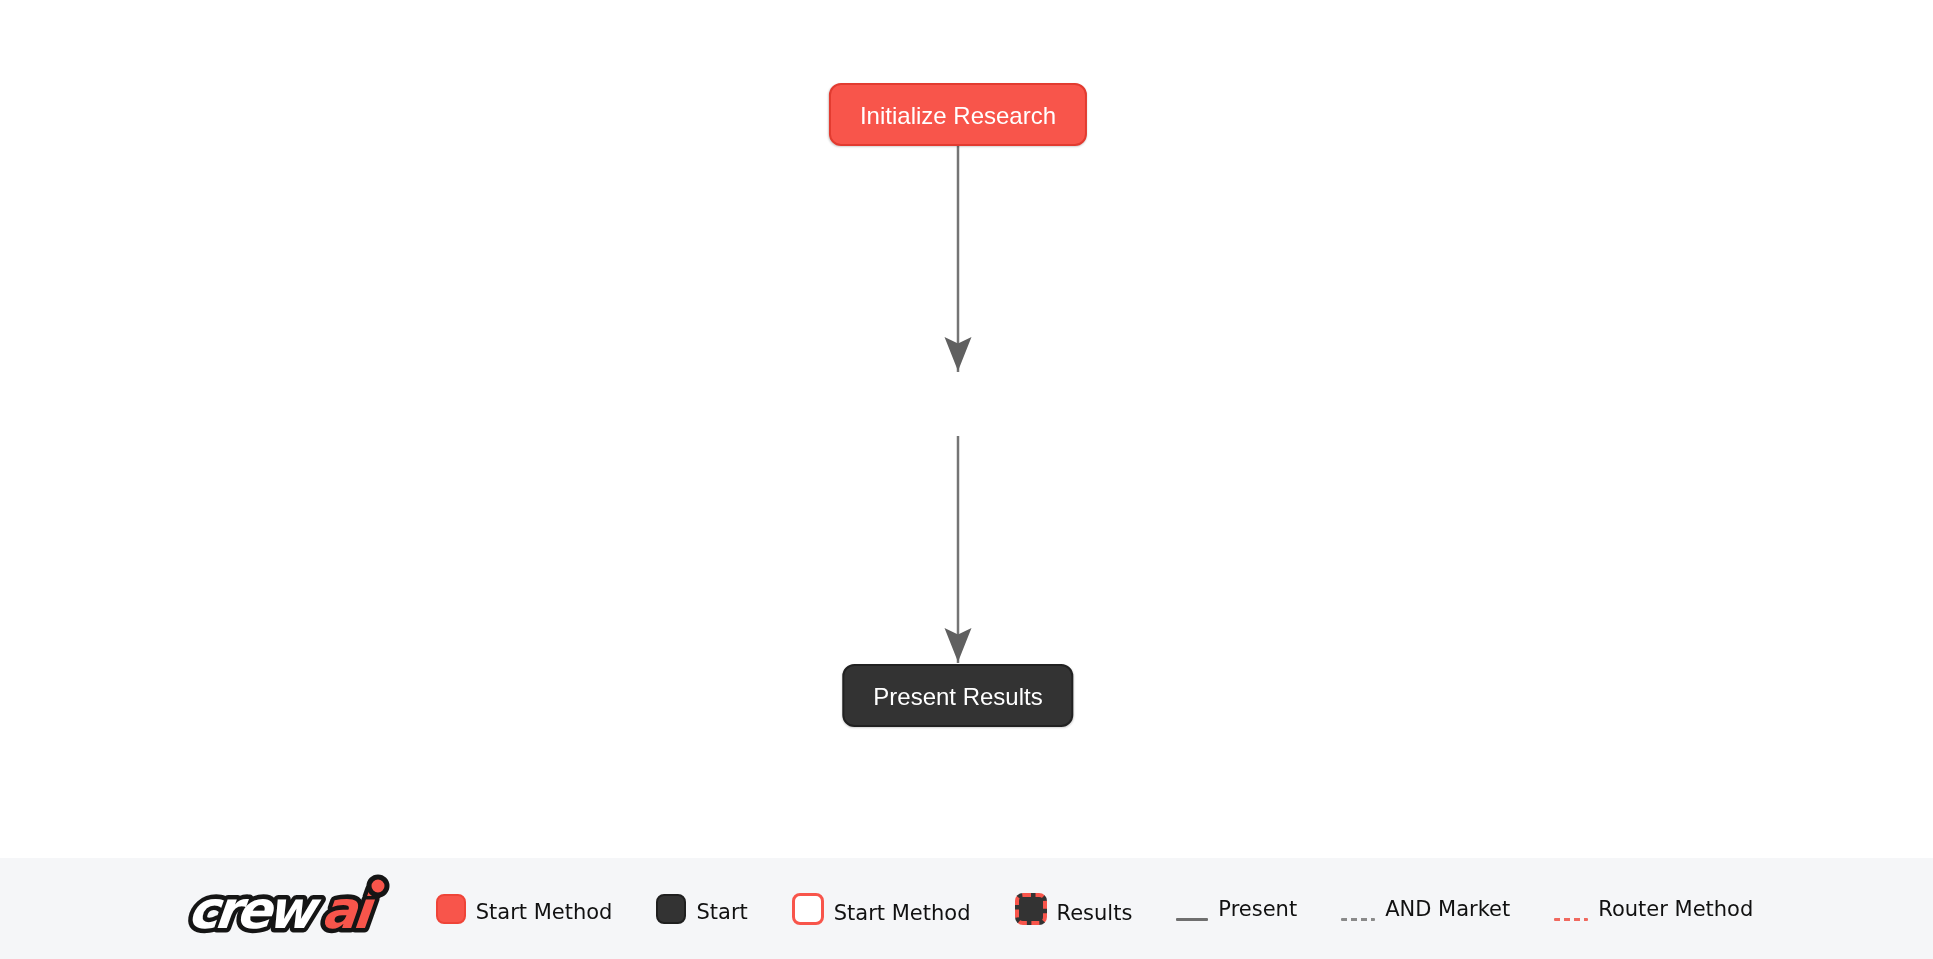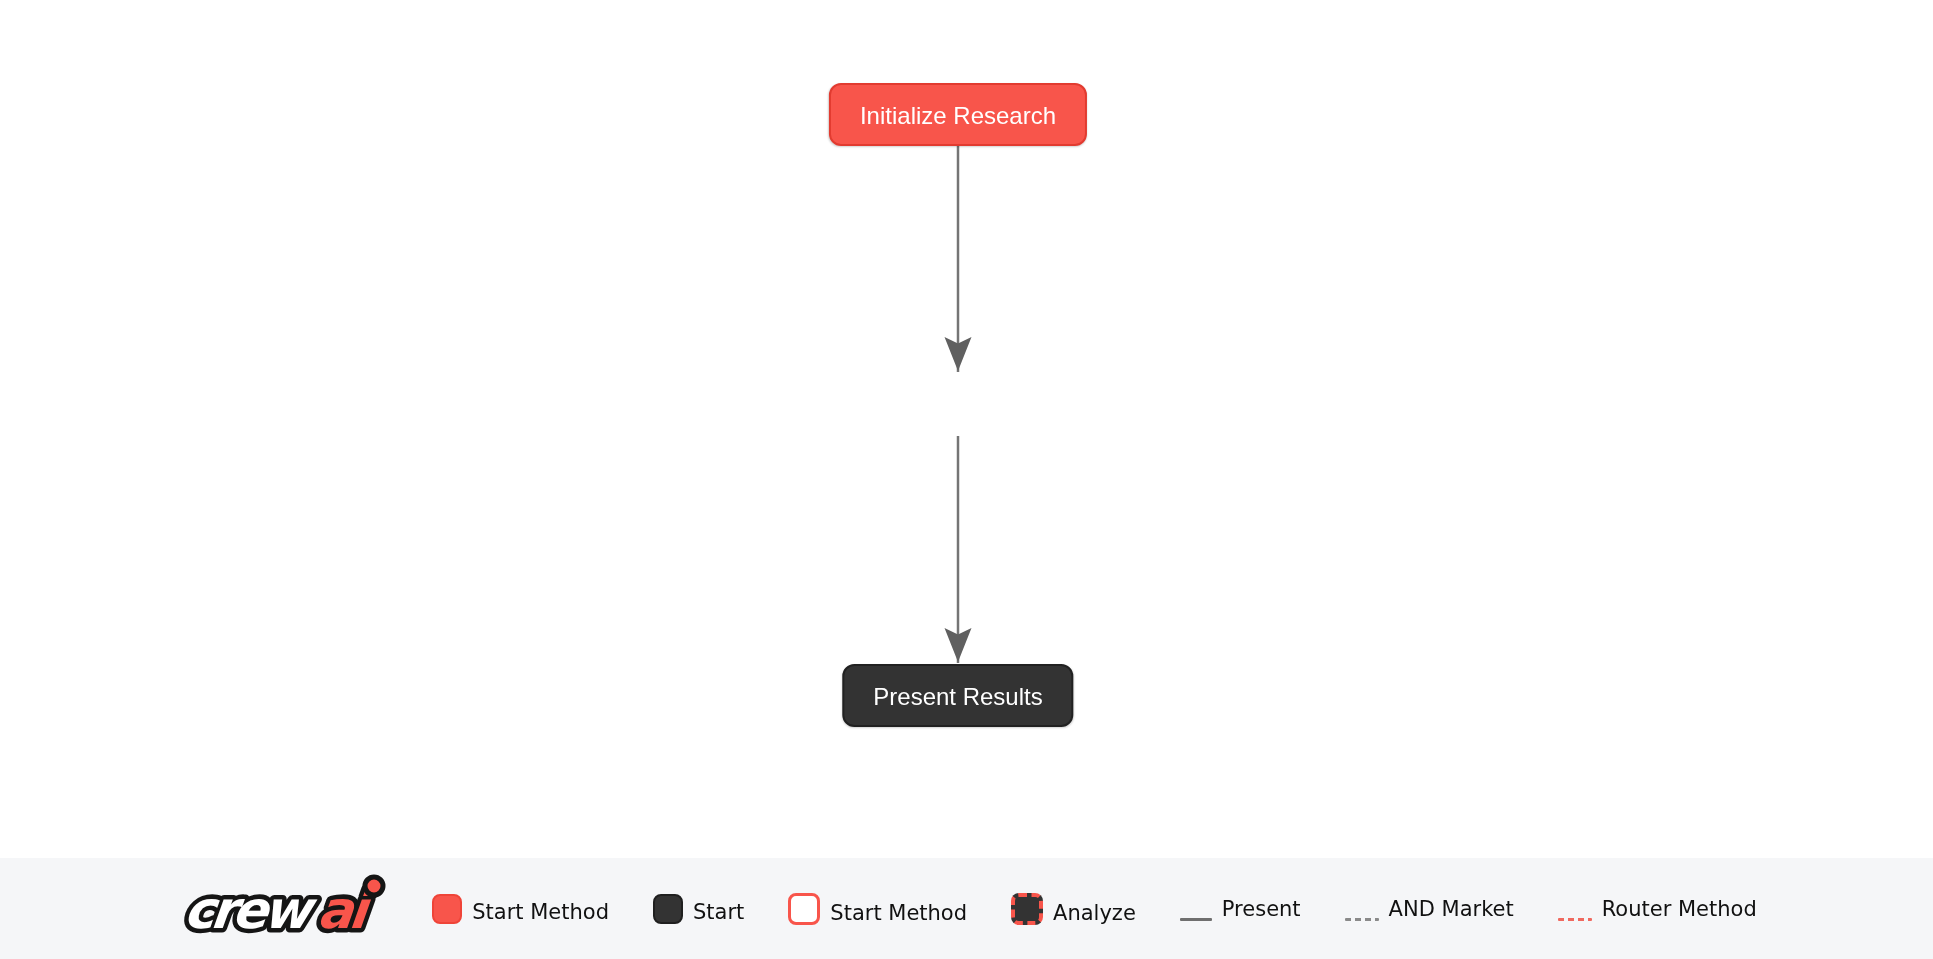--- a/index.html
+++ b/index.html
@@ -87,21 +87,21 @@
         <span class="legend-label">Start</span>
       </div>
 
       <div class="legend-item">
         <span class="sw sw-crew"></span>
         <span class="legend-label">Start Method</span>
       </div>
 
       <div class="legend-item">
         <span class="sw sw-router"></span>
-        <span class="legend-label">Analyze</span>
+        <span class="legend-label">Results</span>
       </div>
 
       <div class="legend-item">
         <span class="sw sw-line"></span>
         <span class="legend-label">Present</span>
       </div>
 
       <div class="legend-item">
         <span class="sw sw-line-dashed"></span>
         <span class="legend-label">AND Market</span>

